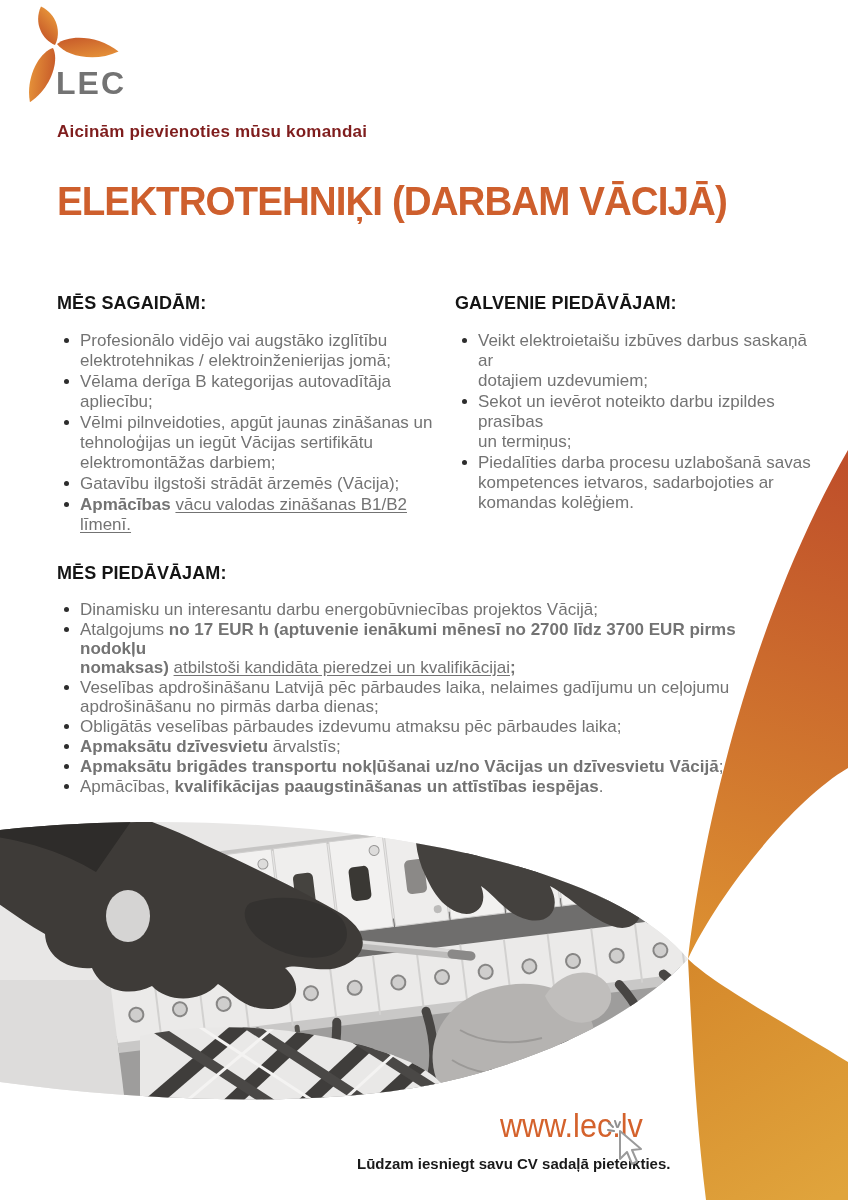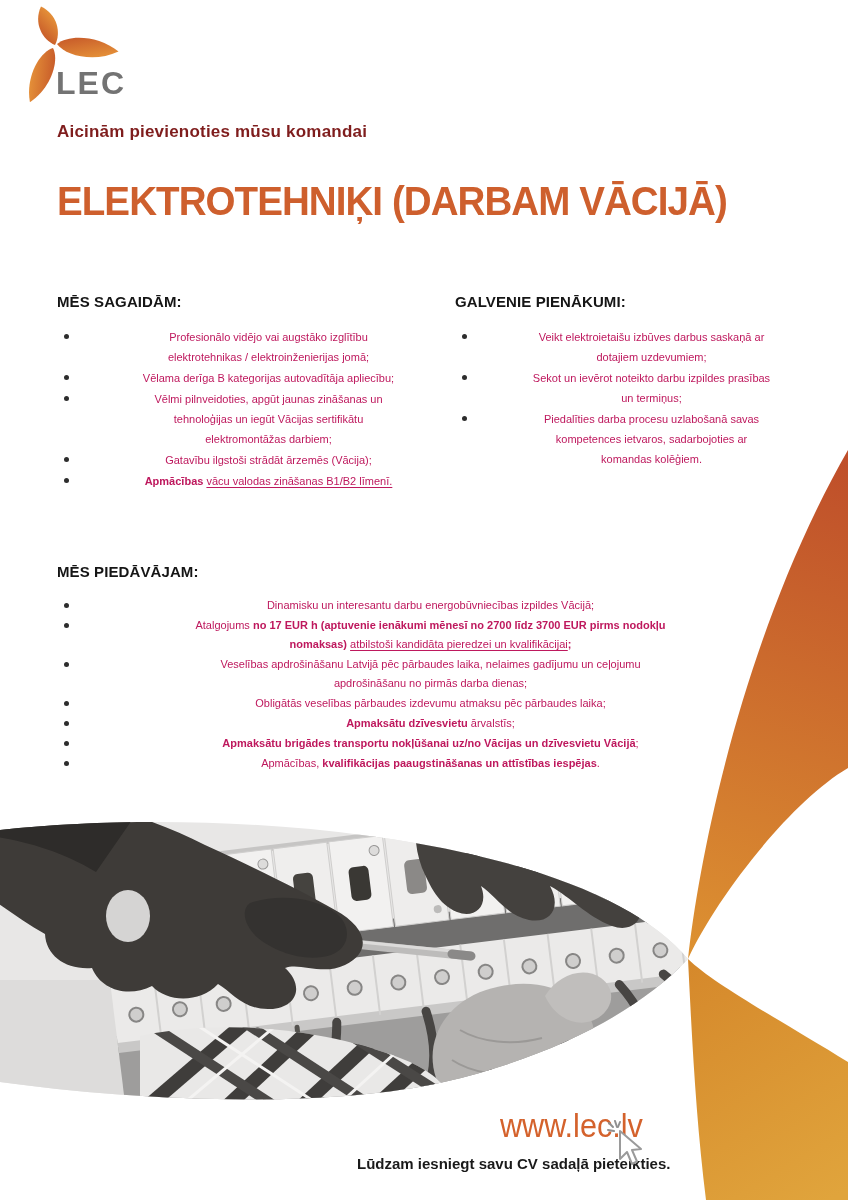--- a/index.html
+++ b/index.html
@@ -7,26 +7,26 @@
        font-family:"Liberation Sans",sans-serif;color:#2d2d2d;}
   .abs{position:absolute;}
   .content{z-index:2;}
   #artwork{position:absolute;left:0;top:0;width:848px;height:1200px;z-index:0;}
   .logo-wrap{left:26px;top:4px;width:140px;height:110px;}
   .logo-text{left:56px;top:62px;font-size:32px;line-height:42px;font-weight:800;
              letter-spacing:2px;color:#737373;}
   .tagline{left:57px;top:122px;font-size:17px;font-weight:700;color:#7f1d1d;letter-spacing:.2px;}
   .page-title{left:57px;top:178px;font-size:41px;font-weight:800;color:#ce5f2d;
               letter-spacing:-1px;white-space:nowrap;transform:scaleX(.94);transform-origin:left top;}
-  .sec-head{font-size:15px;font-weight:800;color:#151515;letter-spacing:.1px;}
+  .sec-head{font-size:18px;font-weight:800;color:#151515;letter-spacing:.1px;}
   .col-left{left:57px;top:293px;width:400px;}
   .col-right{left:455px;top:293px;width:370px;}
   .offer-sec{left:57px;top:563px;width:724px;}
-  ul.blist{list-style:none;margin:17px 0 0 0;padding:0;font-size:11px;line-height:20px;
-           color:#be185d;white-space:pre-line;text-align:center;}
+  ul.blist{list-style:none;margin:17px 0 0 0;padding:0;font-size:17px;line-height:20px;
+           color:#737373;white-space:pre-line;}
   .offer-sec ul.blist{margin-top:16px;line-height:19px;}
   ul.blist li{position:relative;padding-left:23px;margin:0 0 1px 0;}
   ul.blist li::before{content:"";position:absolute;left:7px;top:7px;width:5px;height:5px;
            border-radius:50%;background:#2d2d2d;}
   .b{font-weight:700;}
   .u{text-decoration:underline;text-underline-offset:2px;}
   .website{left:500px;top:1106px;width:160px;font-size:34px;font-weight:400;color:#d4622c;
            transform:scaleX(.9);transform-origin:left top;white-space:nowrap;}
   .cv-note{left:357px;top:1155px;font-size:15px;font-weight:700;color:#1a1a1a;white-space:nowrap;}
   .cursor-wrap{left:606px;top:1120px;width:40px;height:50px;z-index:3;}
@@ -235,31 +235,31 @@
 
 <div class="abs content col-left">
   <div class="sec-head">MĒS SAGAIDĀM:</div>
   <ul class="blist"><li><span>Profesionālo vidējo vai augstāko izglītību
 elektrotehnikas / elektroinženierijas jomā;</span></li><li><span>Vēlama derīga B kategorijas autovadītāja apliecību;</span></li><li><span>Vēlmi pilnveidoties, apgūt jaunas zināšanas un
 tehnoloģijas un iegūt Vācijas sertifikātu
 elektromontāžas darbiem;</span></li><li><span>Gatavību ilgstoši strādāt ārzemēs (Vācija);</span></li><li><span class="b">Apmācības </span><span class="u">vācu valodas zināšanas B1/B2 līmenī.</span></li></ul>
 </div>
 
 <div class="abs content col-right">
-  <div class="sec-head">GALVENIE PIENĀKUMI:</div>
+  <div class="sec-head">GALVENIE PIEDĀVĀJAM:</div>
   <ul class="blist"><li><span>Veikt elektroietaišu izbūves darbus saskaņā ar
 dotajiem uzdevumiem;</span></li><li><span>Sekot un ievērot noteikto darbu izpildes prasības
 un termiņus;</span></li><li><span>Piedalīties darba procesu uzlabošanā savas
 kompetences ietvaros, sadarbojoties ar
 komandas kolēģiem.</span></li></ul>
 </div>
 
 <div class="abs content offer-sec">
   <div class="sec-head">MĒS PIEDĀVĀJAM:</div>
-  <ul class="blist"><li><span>Dinamisku un interesantu darbu energobūvniecības izpildes Vācijā;</span></li><li><span>Atalgojums </span><span class="b">no 17 EUR h (aptuvenie ienākumi mēnesī no 2700 līdz 3700 EUR pirms nodokļu
+  <ul class="blist"><li><span>Dinamisku un interesantu darbu energobūvniecības projektos Vācijā;</span></li><li><span>Atalgojums </span><span class="b">no 17 EUR h (aptuvenie ienākumi mēnesī no 2700 līdz 3700 EUR pirms nodokļu
 nomaksas) </span><span class="u">atbilstoši kandidāta pieredzei un kvalifikācijai</span><span class="b">;</span></li><li><span>Veselības apdrošināšanu Latvijā pēc pārbaudes laika, nelaimes gadījumu un ceļojumu
 apdrošināšanu no pirmās darba dienas;</span></li><li><span>Obligātās veselības pārbaudes izdevumu atmaksu pēc pārbaudes laika;</span></li><li><span class="b">Apmaksātu dzīvesvietu</span><span> ārvalstīs;</span></li><li><span class="b">Apmaksātu brigādes transportu nokļūšanai uz/no Vācijas un dzīvesvietu Vācijā</span><span>;</span></li><li><span>Apmācības, </span><span class="b">kvalifikācijas paaugstināšanas un attīstības iespējas</span><span>.</span></li></ul>
 </div>
 
 <div class="abs content website">www.lec.lv</div>
 
 <div class="abs content cursor-wrap">
   <svg width="40" height="50" viewBox="0 0 40 50" aria-hidden="true">
     <g stroke="#8f8f8f" stroke-width="2" stroke-linecap="round">
       <line x1="9" y1="1" x2="11" y2="7"></line>

